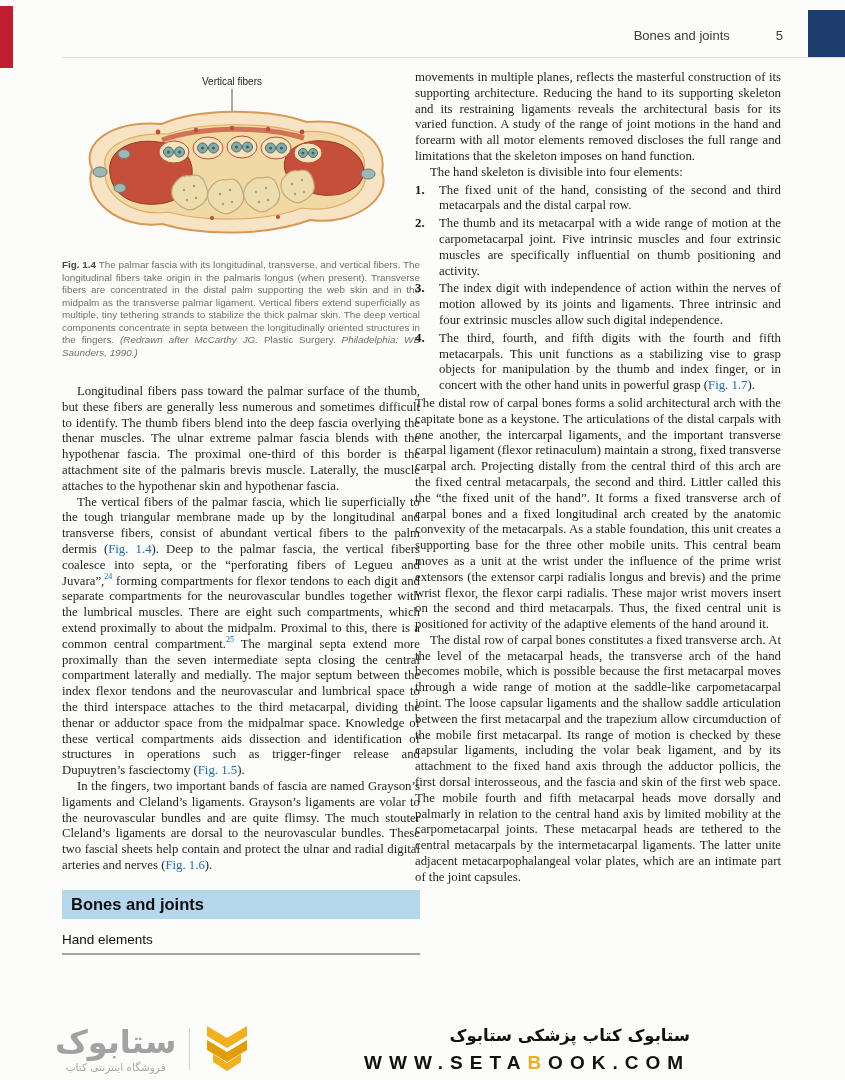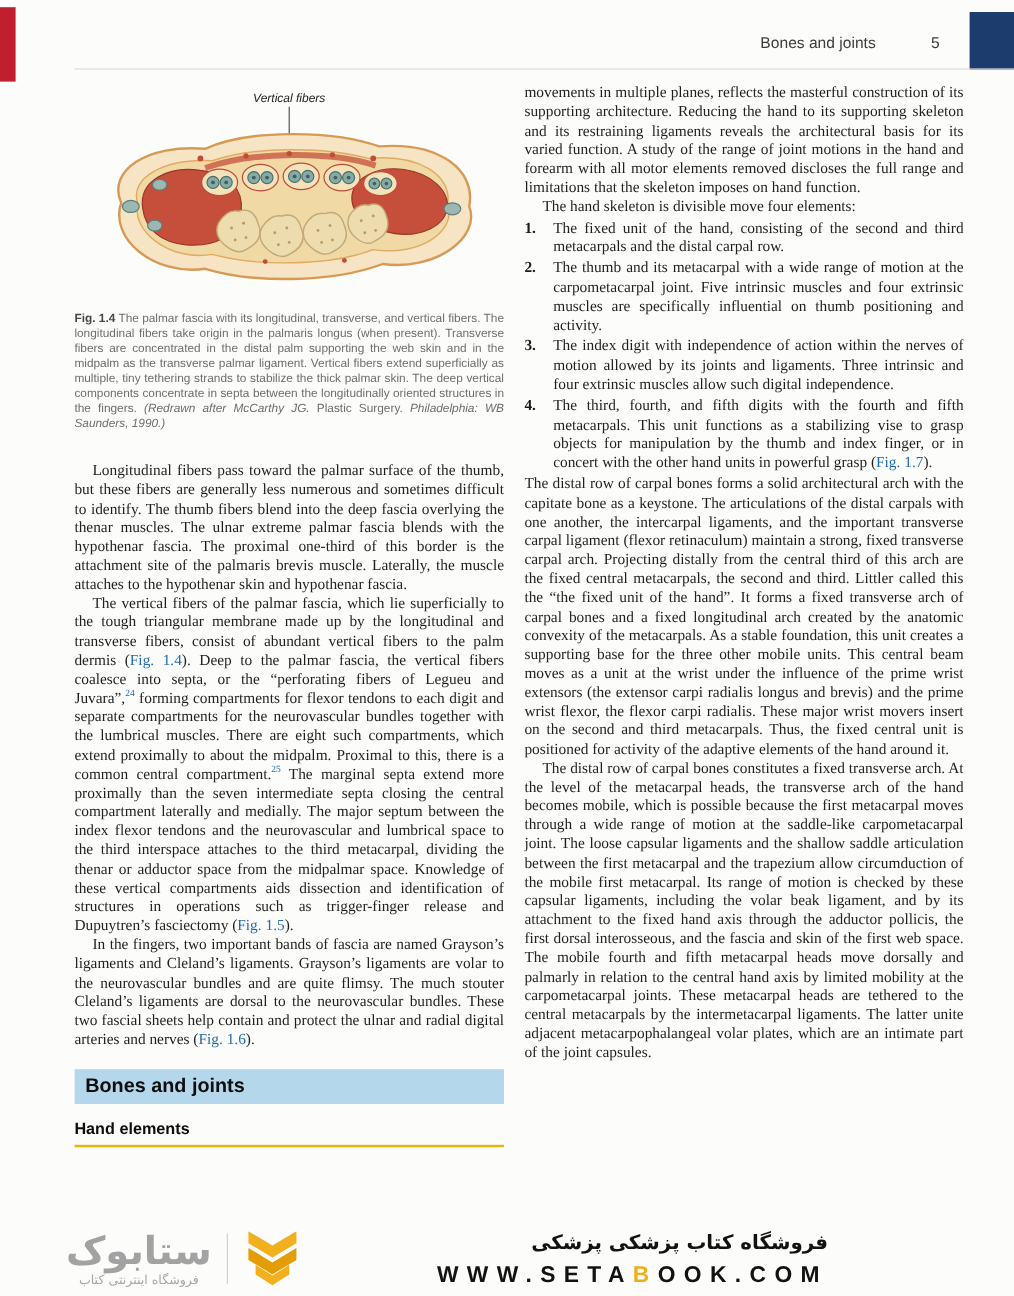--- a/index.html
+++ b/index.html
@@ -11,23 +11,23 @@
   }
   .red-tab { position:absolute; left:0; top:6px; width:13px; height:62px; background:#c11f2f; }
   .navy-block { position:absolute; right:0; top:10px; width:37px; height:48px; background:#1d3c6e; }
   .running-head {
     position:absolute; top:28px; right:62px; display:flex; align-items:baseline; gap:46px;
     font-family:"Liberation Sans", sans-serif; font-size:13px; color:#3d3d3d;
   }
   .head-rule { position:absolute; top:57px; left:62px; right:0; height:1px; background:#dcdcd6; }
 
   .col-left  { position:absolute; left:62px;  top:72px; width:358px; height:958px; overflow:hidden; }
-  .col-right { position:absolute; left:437px; top:70px; width:366px; height:952px; overflow:hidden; }
-
-  .figure { text-align:center; margin:2px 0 6px 0;font-style:italic; }
+  .col-right { position:absolute; left:415px; top:70px; width:366px; height:952px; overflow:hidden; }
+
+  .figure { text-align:left; margin:2px 0 6px 0; }
   .fig-label { font-family:"Liberation Sans", sans-serif; font-size:10px; fill:#1c1c1c; }
 
   .caption { margin-bottom:25px; }
   .caption .para {
     font-family:"Liberation Sans", sans-serif; font-size:9.9px; line-height:12.5px;
     color:#6e6e6e; text-align:justify;
   }
   .caption .s-b { font-weight:700; color:#474747; }
 
   .para { font-size:12.8px; line-height:15.8px; text-align:justify; color:#1f1f1f; }
@@ -40,22 +40,22 @@
   .num-list { margin:2px 0; }
   .li-row { display:flex; margin:2px 0; font-size:12.8px; line-height:15.8px; }
   .li-num { flex:none; width:24px; font-weight:700; color:#1a1a1a; }
   .li-body { flex:1; text-align:justify; color:#1f1f1f; }
 
   .section-heading {
     margin-top:16px; background:#b5d7ec; padding:5px 9px;
     font-family:"Liberation Sans", sans-serif; font-weight:700; font-size:16.5px; color:#0e0e0e;
   }
   .subsection-heading {
-    margin-top:4px; padding:9px 0 6px 0; border-bottom:2px solid #eab308;
-    font-family:"Liberation Sans", sans-serif; font-weight:700; font-size:13.5px; color:#0e0e0e;
+    margin-top:4px; padding:9px 0 6px 0; border-bottom:2px solid #a3a3a3;
+    font-family:"Liberation Sans", sans-serif; font-weight:400; font-size:13.5px; color:#0e0e0e;
   }
 
   .footer { position:absolute; left:0; bottom:0; width:735px; height:62px; background:#fcfcfa; }
   .footer-logo { position:absolute; left:55px; bottom:7px; display:flex; align-items:center; gap:13px; }
   .logo-text-block { text-align:center; direction:rtl; }
   .logo-text { font-family:"DejaVu Sans", sans-serif; font-weight:700; font-size:32px; color:#a2a2a2; line-height:34px; }
   .logo-subtext { font-family:"DejaVu Sans", sans-serif; font-size:10.5px; color:#a8a8a8; margin-top:2px; }
   .logo-sep { width:1px; height:42px; background:#d2d2d2; }
   .footer-right { position:absolute; right:45px; bottom:6px; text-align:right; }
   .store-title { direction:rtl; font-family:"DejaVu Sans", sans-serif; font-weight:700; font-size:16.5px; color:#121212; }
@@ -199,21 +199,21 @@
         <p class="para indent"><span>In the fingers, two important bands of fascia are named Grayson’s ligaments and Cleland’s ligaments. Grayson’s ligaments are volar to the neurovascular bundles and are quite flimsy. The much stouter Cleland’s ligaments are dorsal to the neurovascular bundles. These two fascial sheets help contain and protect the ulnar and radial digital arteries and nerves (</span><span class="s-link">Fig. 1.6</span><span>).</span></p>
       </div>
 
     <div class="section-heading">Bones and joints</div>
     <div class="subsection-heading">Hand elements</div>
   </div>
 
   <div class="col-right">
     <div>
         <p class="para"><span>movements in multiple planes, reflects the masterful construction of its supporting architecture. Reducing the hand to its supporting skeleton and its restraining ligaments reveals the architectural basis for its varied function. A study of the range of joint motions in the hand and forearm with all motor elements removed discloses the full range and limitations that the skeleton imposes on hand function.</span></p>
-        <p class="para indent"><span>The hand skeleton is divisible move four elements:</span></p>
+        <p class="para indent"><span>The hand skeleton is divisible into four elements:</span></p>
       </div>
     <div class="num-list">
         <div class="li-row">
           <span class="li-num">1.</span>
           <div class="li-body"><span>The fixed unit of the hand, consisting of the second and third metacarpals and the distal carpal row.</span></div>
         </div>
         <div class="li-row">
           <span class="li-num">2.</span>
           <div class="li-body"><span>The thumb and its metacarpal with a wide range of motion at the carpometacarpal joint. Five intrinsic muscles and four extrinsic muscles are specifically influential on thumb positioning and activity.</span></div>
         </div>
@@ -239,18 +239,18 @@
         <div class="logo-subtext">فروشگاه اینترنتی کتاب</div>
       </div>
       <div class="logo-sep"></div>
       <svg width="48" height="46" viewBox="0 0 48 46">
         <polygon points="4,0 24,12 44,0 44,10 24,22 4,10" fill="#f2b01e"></polygon>
         <polygon points="4,14 24,26 44,14 44,24 24,36 4,24" fill="#e29d07"></polygon>
         <polygon points="10,28 24,37 38,28 38,36 24,45 10,36" fill="#f2b01e"></polygon>
       </svg>
     </div>
     <div class="footer-right">
-      <div class="store-title">فروشگاه کتاب پزشکی پزشکی</div>
+      <div class="store-title">ستابوک کتاب پزشکی ستابوک</div>
       <div class="site-url"><span>WWW.SETA</span><span class="gold">B</span><span>OOK.COM</span></div>
     </div>
   </div>
 
 </div>
 
 </body></html>

